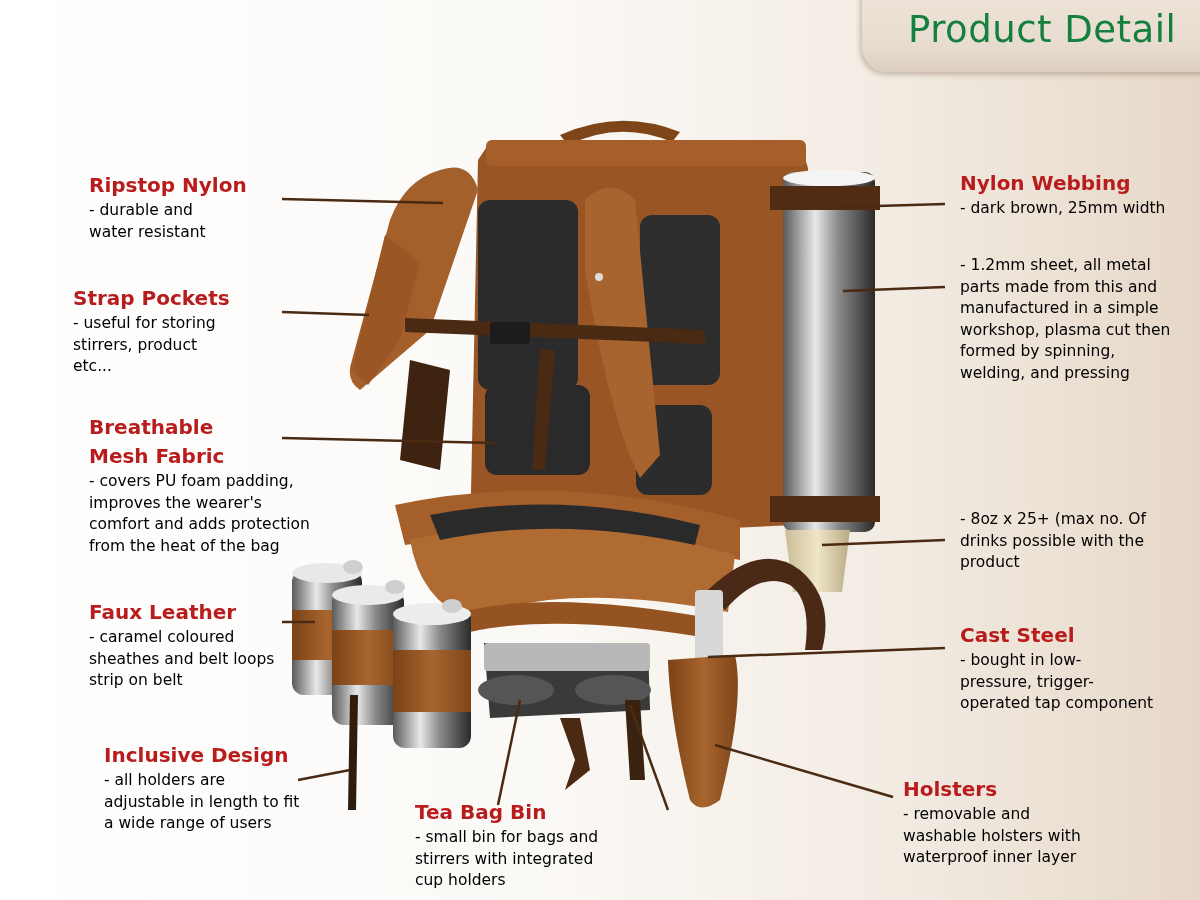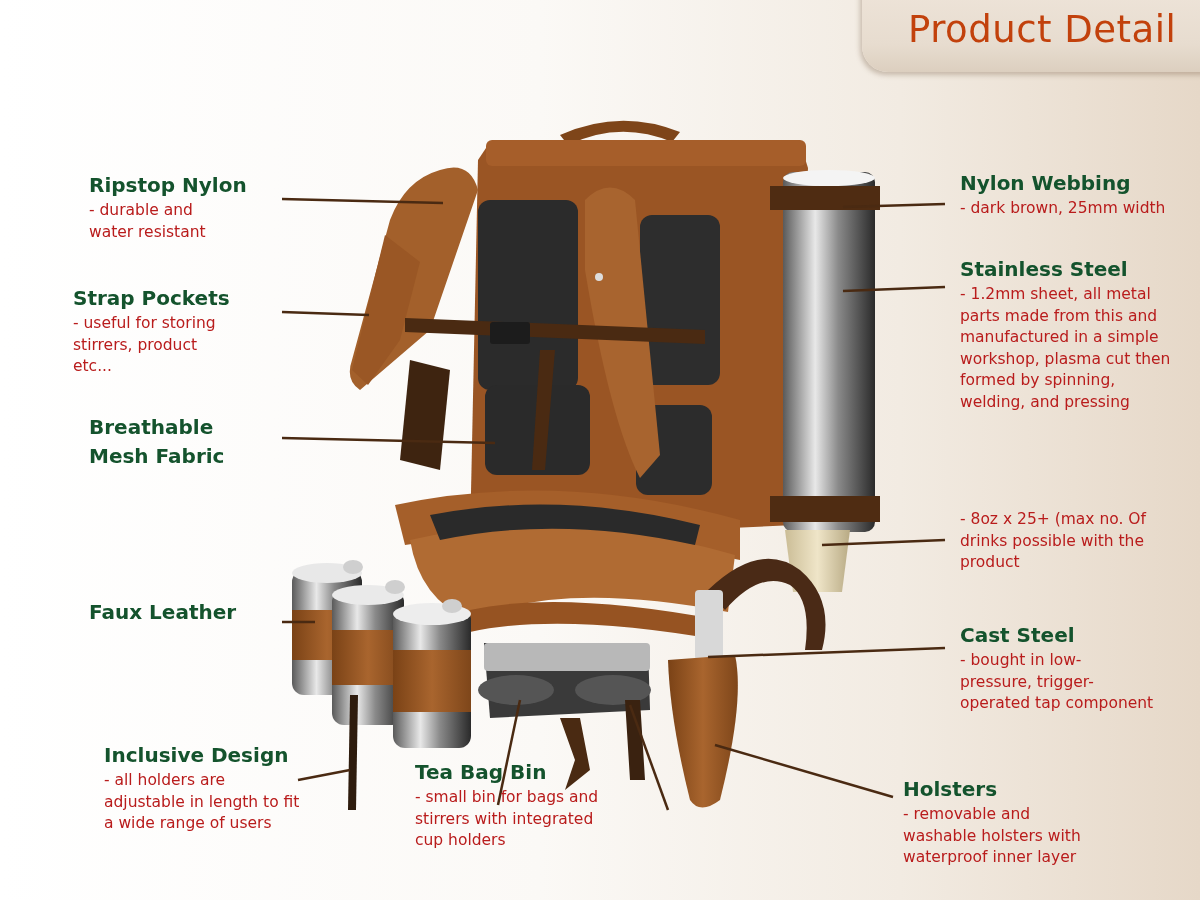--- a/index.html
+++ b/index.html
@@ -2,24 +2,24 @@
 <html><head>
 <meta charset="utf-8">
 <style>
   html,body{margin:0;padding:0;}
   body{width:1200px;height:900px;overflow:hidden;position:relative;
     background:linear-gradient(90deg,#ffffff 0%,#fbf9f6 45%,#f2ebe2 75%,#e6d8c8 100%);
     font-family:"DejaVu Sans","Liberation Sans",sans-serif;color:#5f4a36;}
   .title-tab{position:absolute;left:862px;top:-20px;width:360px;height:92px;border-radius:0 0 0 26px;
     background:linear-gradient(180deg,#efe5da 0%,#e7dccf 70%,#dccfbf 100%);
     box-shadow:-2px 3px 5px rgba(120,95,70,.35);}
-  .title-text{position:absolute;left:908px;top:8px;font-size:37px;color:#c2410c;letter-spacing:.5px;font-weight:normal;}
+  .title-text{position:absolute;left:908px;top:8px;font-size:37px;color:#15803d;letter-spacing:.5px;font-weight:normal;}
   .label{position:absolute;}
-  .label .h{font-weight:bold;font-size:20px;color:#14532d;line-height:29px;}
-  .label .d{font-size:15.5px;color:#b91c1c;line-height:21.5px;white-space:pre-line;}
+  .label .h{font-weight:bold;font-size:20px;color:#b91c1c;line-height:29px;}
+  .label .d{font-size:15.5px;color:#000000;line-height:21.5px;white-space:pre-line;}
   svg.overlay{position:absolute;left:0;top:0;}
 </style>
 </head>
 <body>
 
 <div class="title-tab"></div>
 <div class="title-text">Product Detail</div>
 
 <svg class="overlay" width="1200" height="900">
   <defs>
@@ -135,44 +135,50 @@
 </div>
 <div class="label" style="left:73px;top:284px">
   <div class="h">Strap Pockets</div>
   <div class="d">- useful for storing
 stirrers, product
 etc...</div>
 </div>
 <div class="label" style="left:89px;top:413px">
   <div class="h" style="white-space:pre-line">Breathable
 Mesh Fabric</div>
+  <div class="d">- covers PU foam padding,
+improves the wearer's
+comfort and adds protection
+from the heat of the bag</div>
 </div>
 <div class="label" style="left:89px;top:598px">
   <div class="h">Faux Leather</div>
+  <div class="d">- caramel coloured
+sheathes and belt loops
+strip on belt</div>
 </div>
 <div class="label" style="left:104px;top:741px">
   <div class="h">Inclusive Design</div>
   <div class="d">- all holders are
 adjustable in length to fit
 a wide range of users</div>
 </div>
 
-<div class="label" style="left:415px;top:758px">
+<div class="label" style="left:415px;top:798px">
   <div class="h">Tea Bag Bin</div>
   <div class="d">- small bin for bags and
 stirrers with integrated
 cup holders</div>
 </div>
 
 <div class="label" style="left:960px;top:169px">
   <div class="h">Nylon Webbing</div>
   <div class="d">- dark brown, 25mm width</div>
 </div>
 <div class="label" style="left:960px;top:255px">
-  <div class="h">Stainless Steel</div>
   <div class="d">- 1.2mm sheet, all metal
 parts made from this and
 manufactured in a simple
 workshop, plasma cut then
 formed by spinning,
 welding, and pressing</div>
 </div>
 <div class="label" style="left:960px;top:509px">
   <div class="d">- 8oz x 25+ (max no. Of
 drinks possible with the

